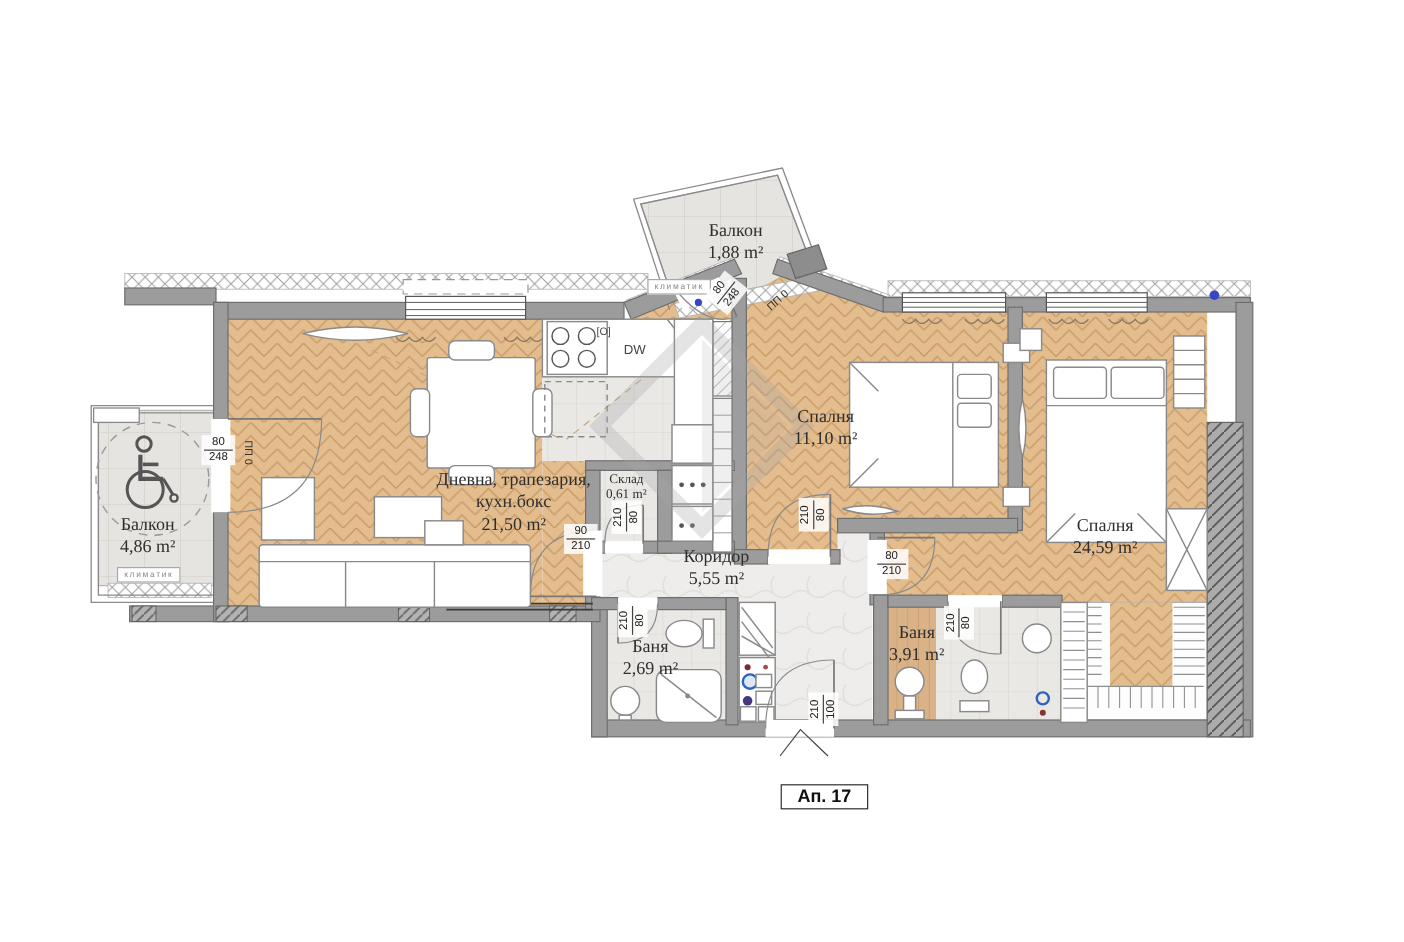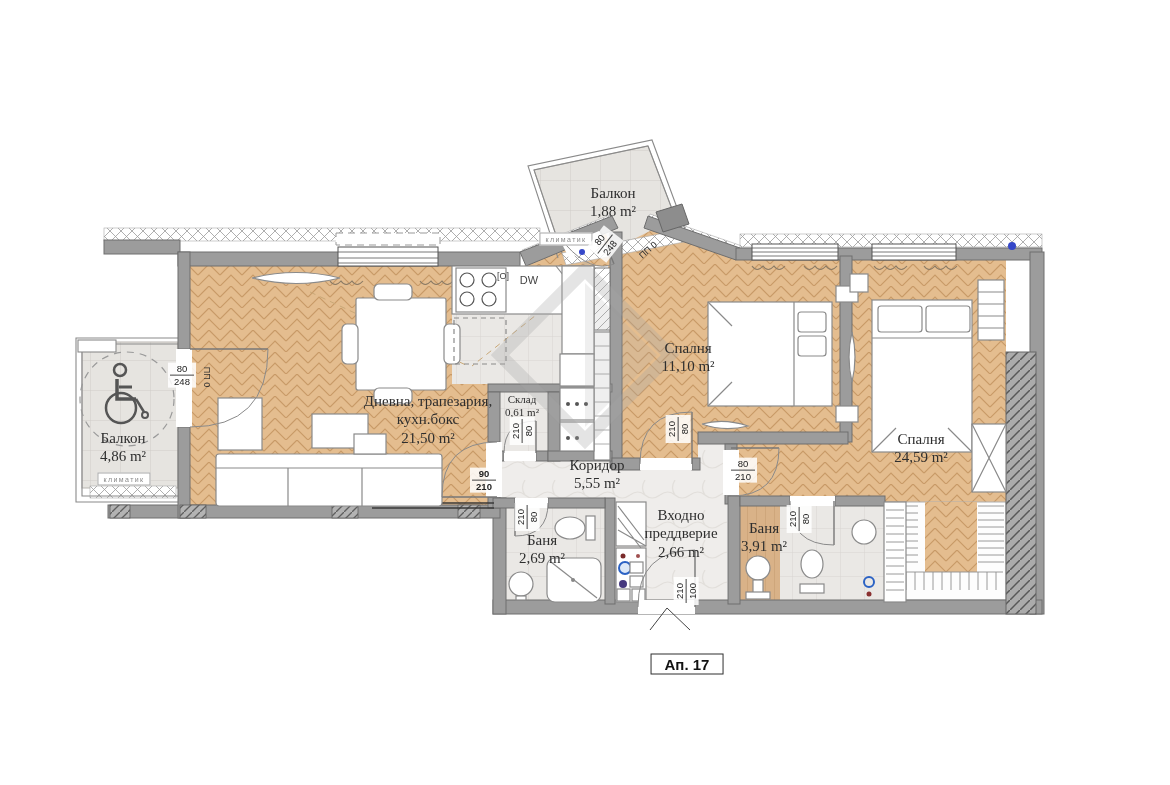--- a/index.html
+++ b/index.html
@@ -383,46 +383,41 @@
     <span>80</span>
     <span>248</span>
   </div>
   <div class="pp0 vert" style="left:207px;top:377px;">ПП 0</div>
 
   <div class="lbl" style="left:428px;top:419px;">
     <span>Дневна, трапезария,</span>
     <span>кухн.бокс</span>
     <span>21,50 m²</span>
   </div>
-  <div class="tag" style="left:529px;top:280px;">DW</div>
+  <div class="tag" style="left:529px;top:292px;">DW</div>
   <div class="tag tiny" style="left:503px;top:276px;">[O]</div>
-  <div class="dim" style="left:484px;top:480px;font-weight:bold;">
+  <div class="dim" style="left:484px;top:449px;">
     <span>90</span>
     <span>210</span>
   </div>
 
   <div class="lbl sm" style="left:522px;top:406px;">
     <span>Склад</span>
     <span>0,61 m²</span>
   </div>
   <div class="dim r90" style="left:522px;top:431px;">
     <span>210</span>
     <span>80</span>
   </div>
 
   <div class="lbl" style="left:597px;top:474px;">
     <span>Коридор</span>
     <span>5,55 m²</span>
   </div>
 
-  <div class="lbl" style="left:681px;top:533px;">
-    <span>Входно</span>
-    <span>преддверие</span>
-    <span>2,66 m²</span>
-  </div>
   <div class="dim r90" style="left:686px;top:591px;">
     <span>210</span>
     <span>100</span>
   </div>
 
   <div class="lbl" style="left:542px;top:549px;">
     <span>Баня</span>
     <span>2,69 m²</span>
   </div>
   <div class="dim r90" style="left:527px;top:517px;">

